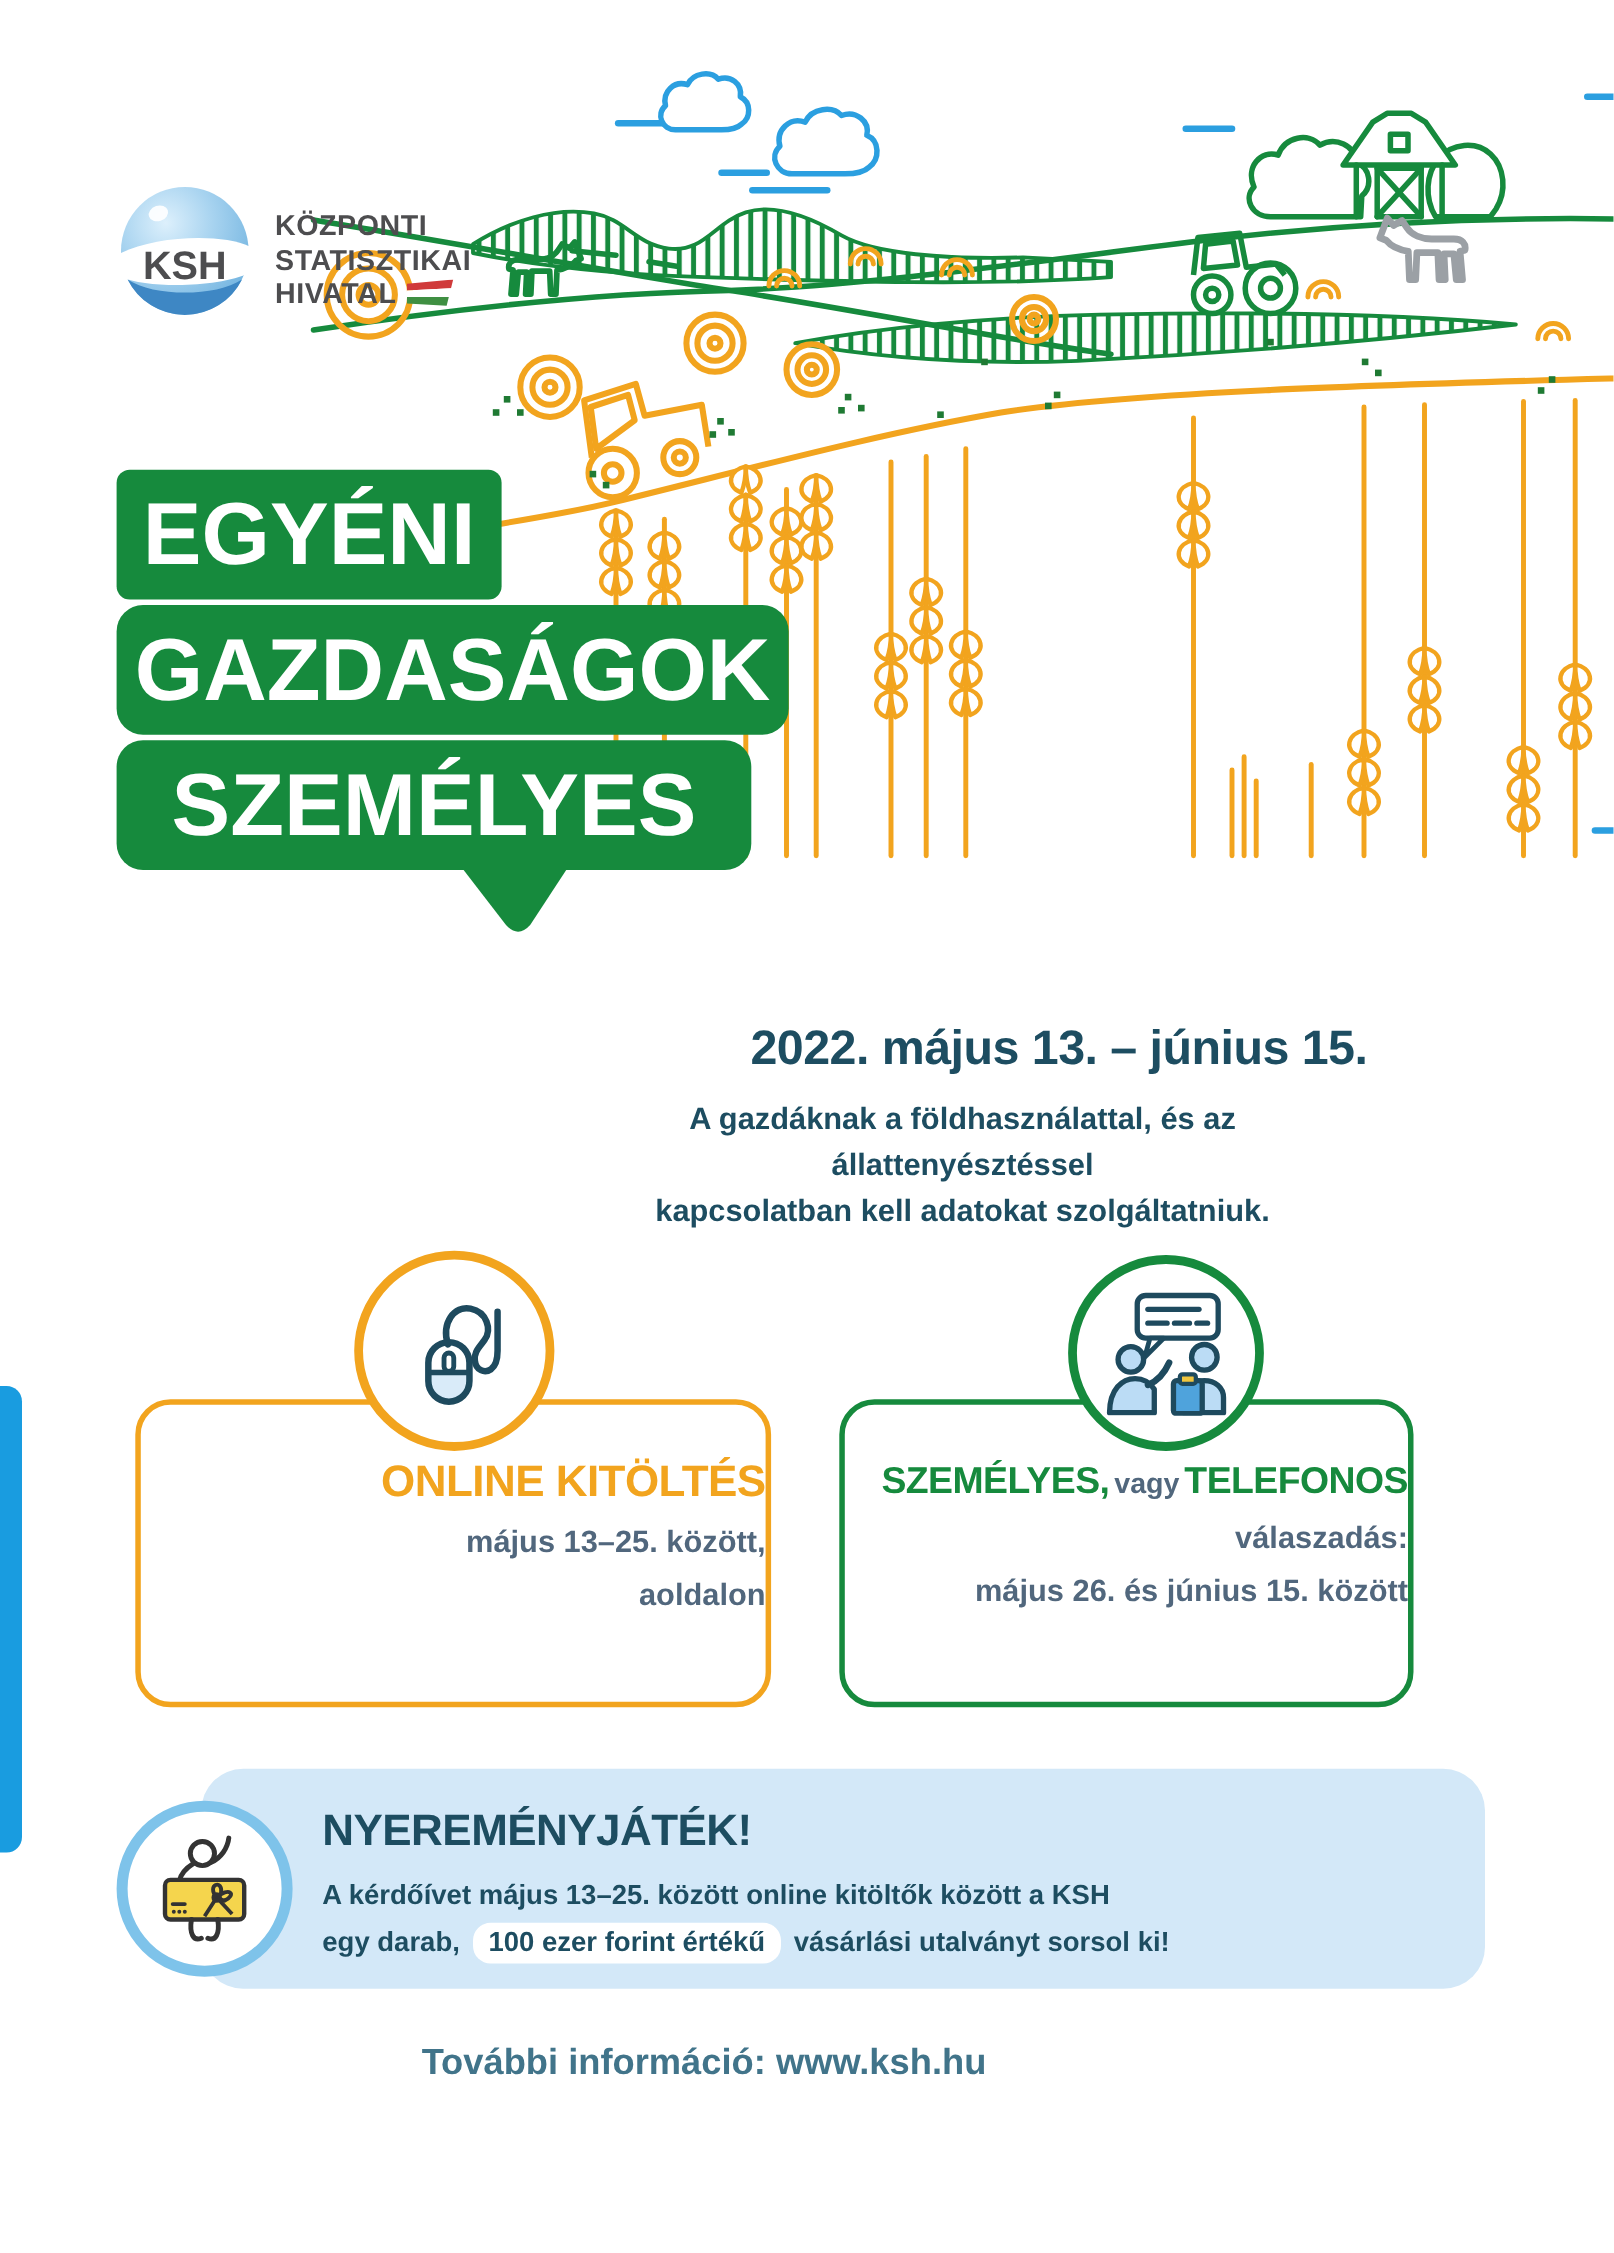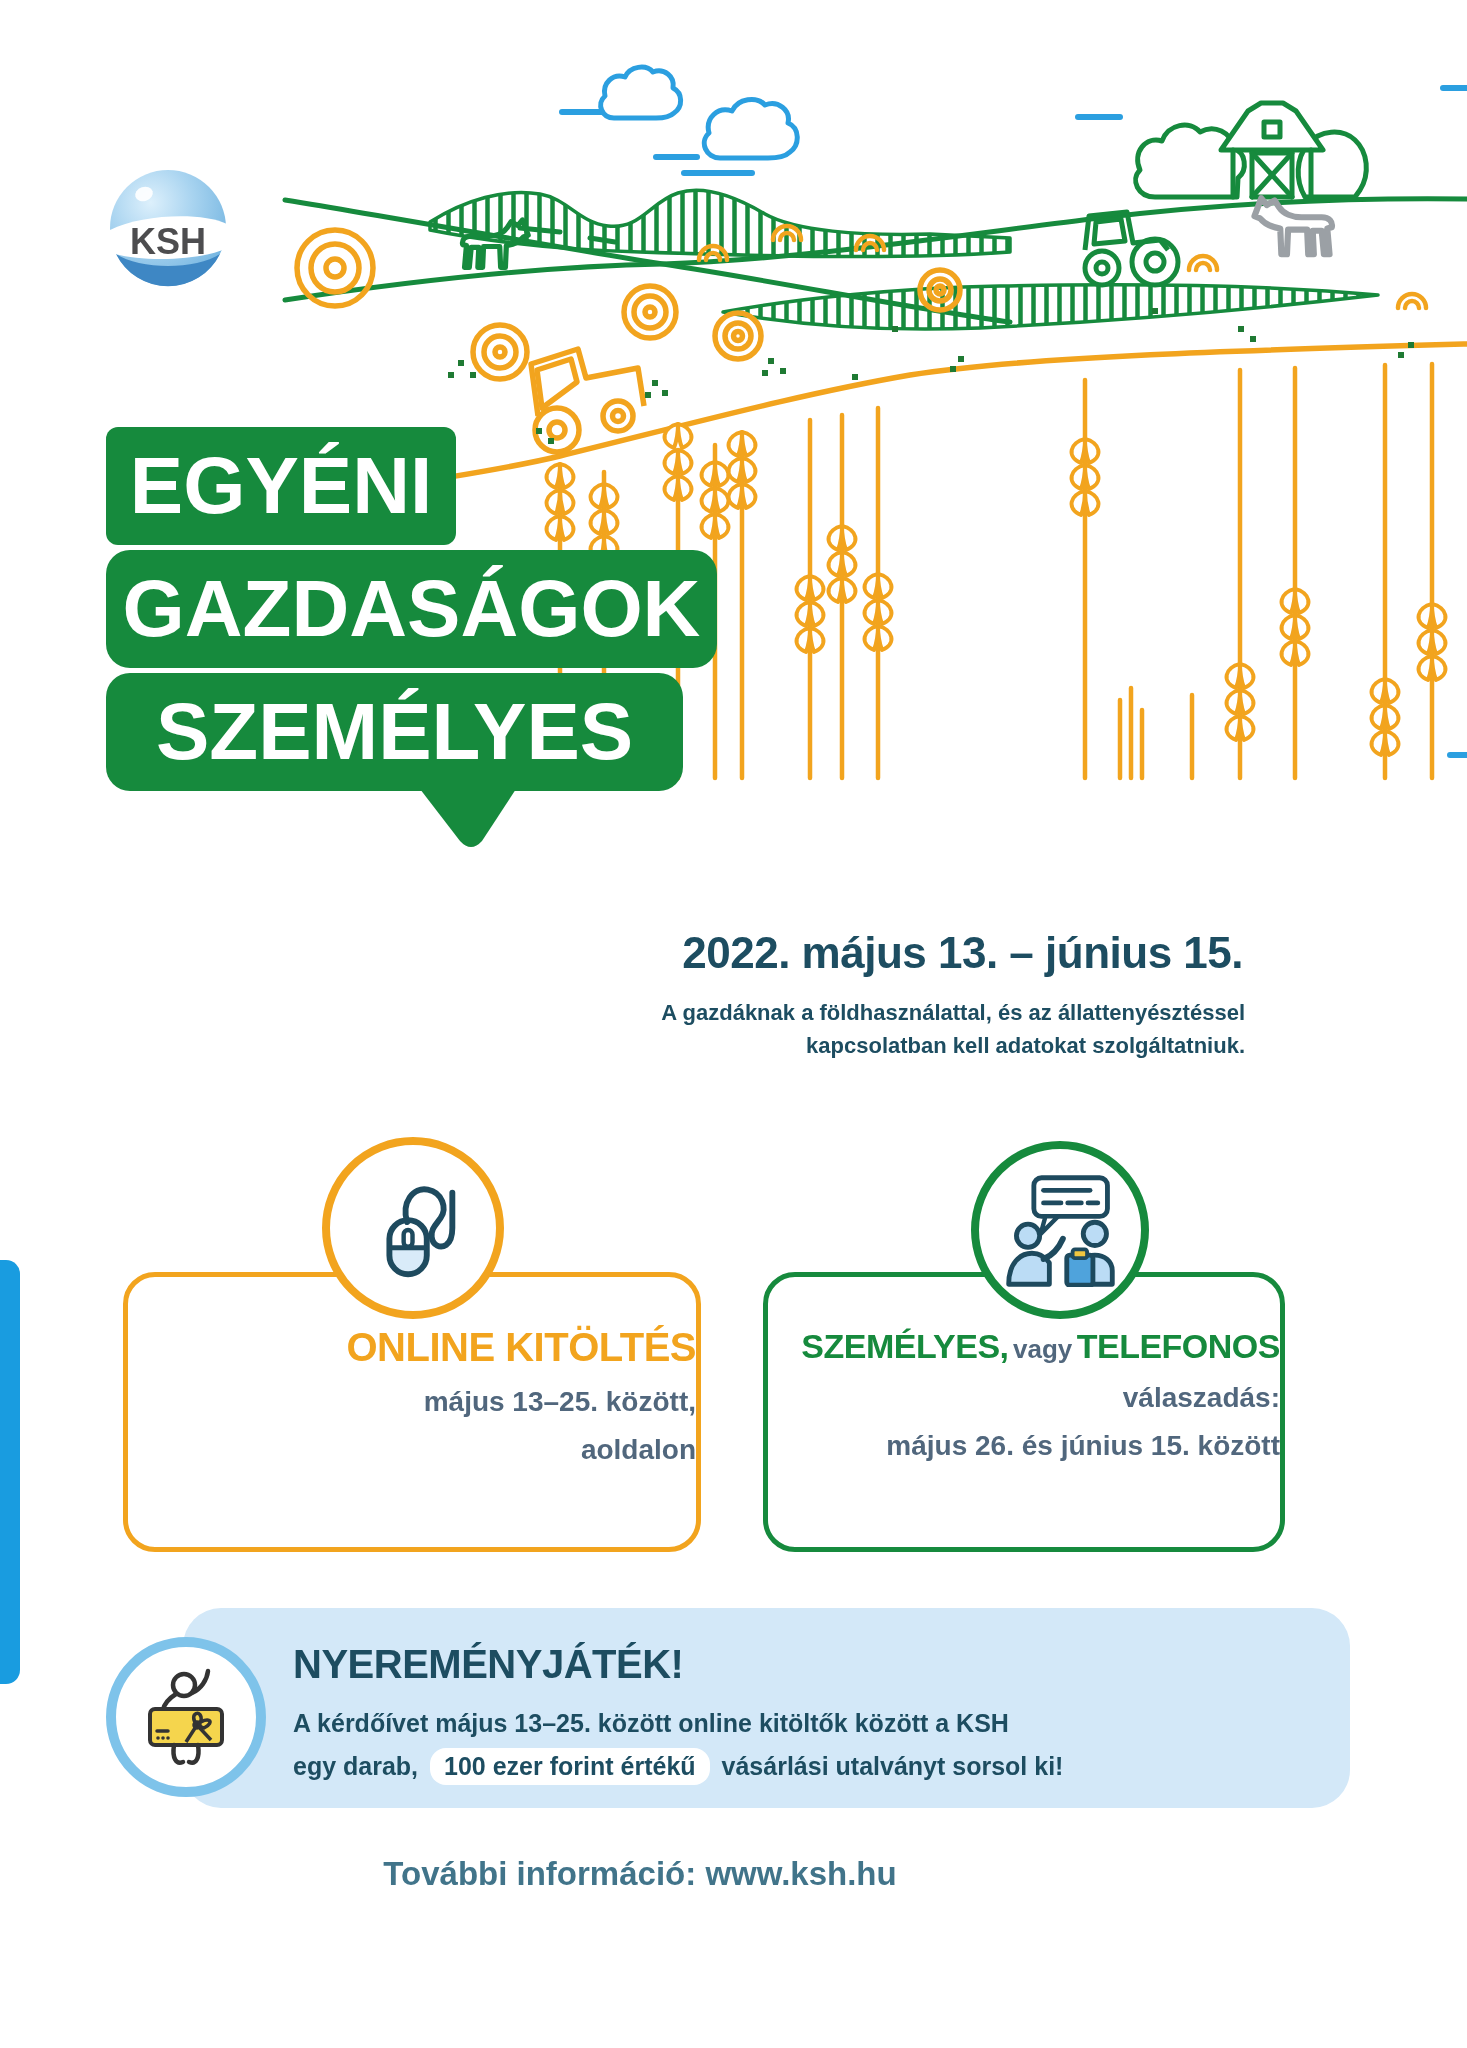--- a/index.html
+++ b/index.html
@@ -8,21 +8,21 @@
   .abs{position:absolute;}
   
   .org-text{left:250px;top:190px;font-size:26px;font-weight:bold;color:#4D4D4F;line-height:1.18;letter-spacing:.5px;}
   .org-line{white-space:nowrap;display:flex;align-items:center;}
   .flag-icon{margin-left:10px;}
   
   .tblock{background:#168A3D;border-radius:24px;display:flex;align-items:center;justify-content:center;
           color:#fff;font-weight:bold;font-size:80px;letter-spacing:0;white-space:nowrap;z-index:3;}
   
   .date-heading{left:600px;top:928px;width:643px;text-align:right;font-size:44px;font-weight:bold;color:#1D4D61;letter-spacing:-.5px;}
-  .subtitle{left:505px;top:996px;width:740px;text-align:right;font-size:22px;font-weight:bold;color:#1D4D61;line-height:1.5;}
+  .subtitle{left:505px;top:996px;width:740px;text-align:center;font-size:28px;font-weight:bold;color:#1D4D61;line-height:1.5;}
   
   .info-box{background:#fff;border-radius:32px;z-index:1;display:flex;flex-direction:column;align-items:flex-end;}
   .online-box{left:123px;top:1272px;width:568px;height:270px;border:5px solid #F2A41E;}
   .response-box{left:763px;top:1272px;width:512px;height:270px;border:5px solid #168A3D;}
   .badge-circle{border-radius:50%;background:#fff;z-index:2;display:flex;align-items:center;justify-content:center;}
   .online-circle{left:322px;top:1137px;width:166px;height:166px;border:8px solid #F2A41E;}
   .response-circle{left:971px;top:1141px;width:162px;height:162px;border:8px solid #168A3D;}
   .box-title{margin-top:48px;font-size:40px;font-weight:bold;color:#F2A41E;letter-spacing:-.5px;white-space:nowrap;}
   .box-title-line{margin-top:50px;white-space:nowrap;}
   .t-green{font-size:34px;font-weight:bold;color:#168A3D;letter-spacing:-.5px;}
@@ -232,20 +232,32 @@
       <g transform="translate(106,166)">
         <circle cx="62" cy="62" r="58" fill="url(#sphere)"></circle>
         <path d="M10,88 A58,58 0 0 0 114,88 C90,104 34,104 10,88 Z" fill="#3E87C4"></path>
         <path d="M4,64 C36,48 96,46 121,58 L121,82 C92,96 28,96 4,86 Z" fill="#fff"></path>
         <ellipse cx="38" cy="28" rx="9" ry="7" fill="#fff" opacity="0.9" transform="rotate(-18 38 28)"></ellipse>
         <text x="62" y="88" text-anchor="middle" font-family="Liberation Sans, sans-serif" font-size="36" font-weight="bold" fill="#4D4D4F">KSH</text>
       </g>
     </svg>
   </div>
 
+  <div class="abs org-text">
+    <div class="org-line">KÖZPONTI</div>
+    <div class="org-line">STATISZTIKAI</div>
+    <div class="org-line">
+      <span>HIVATAL</span>
+      <svg class="flag-icon" width="44" height="26" viewBox="0 0 44 26">
+        <polygon points="0,4 42,0 40,8 0,10" fill="#D03A3A"></polygon>
+        <polygon points="0,10 40,8 38,16 0,16" fill="#fff"></polygon>
+        <polygon points="0,16 38,16 36,24 0,22" fill="#3F8F42"></polygon>
+      </svg>
+    </div>
+  </div>
 
   <div class="abs tblock" style="left:106px;top:427px;width:350px;height:118px;border-radius:12px;">
     <span>EGYÉNI</span>
   </div>
   <div class="abs tblock" style="left:106px;top:550px;width:611px;height:118px;justify-content:center;">
     <span>GAZDASÁGOK</span>
   </div>
   <div class="abs tblock" style="left:106px;top:673px;width:577px;height:118px;">
     <span>SZEMÉLYES</span>
   </div>

